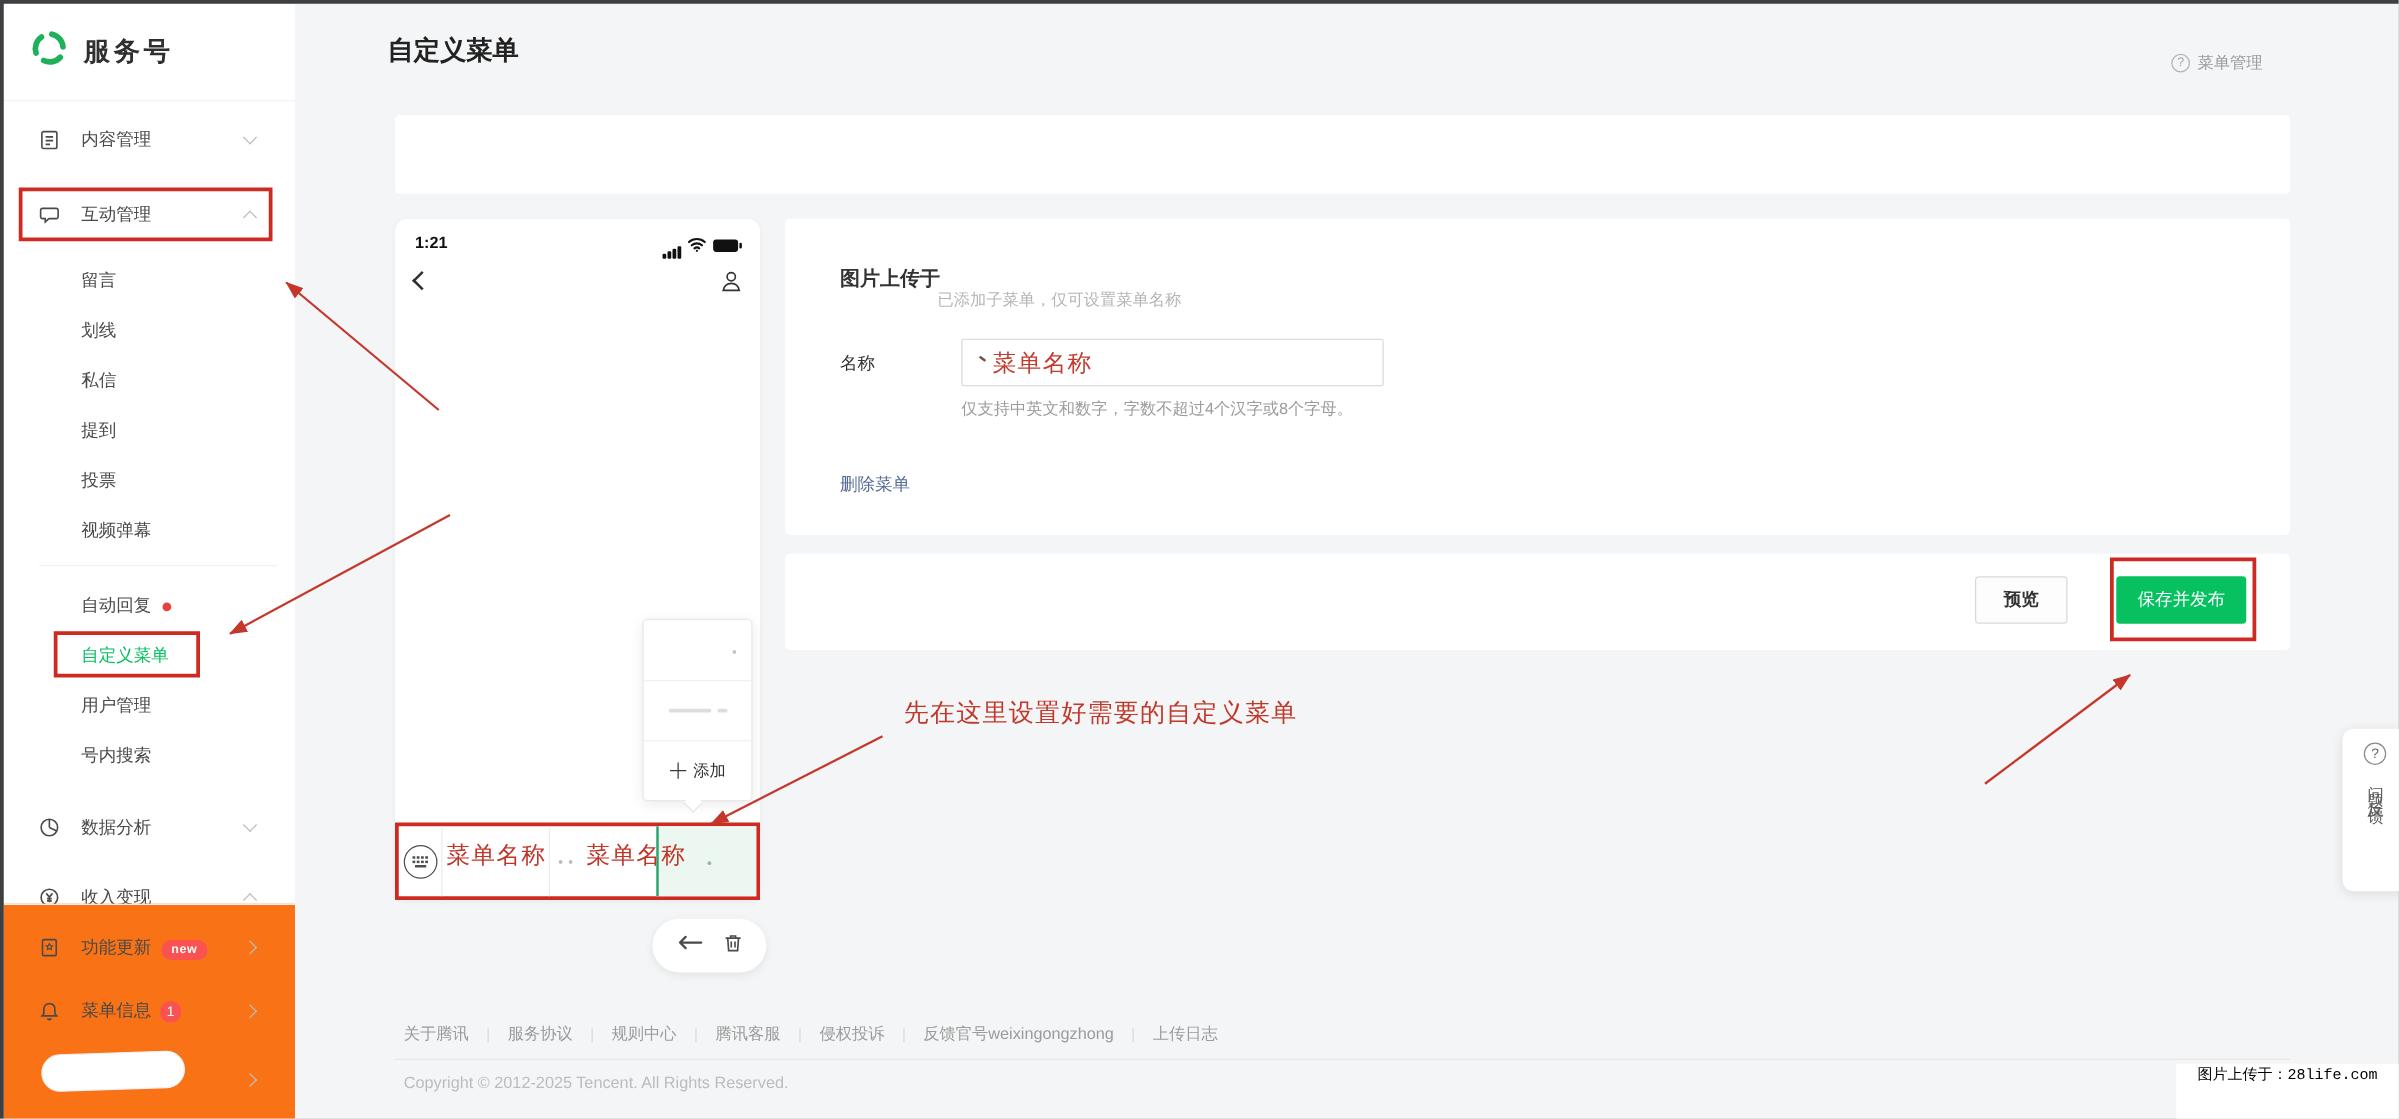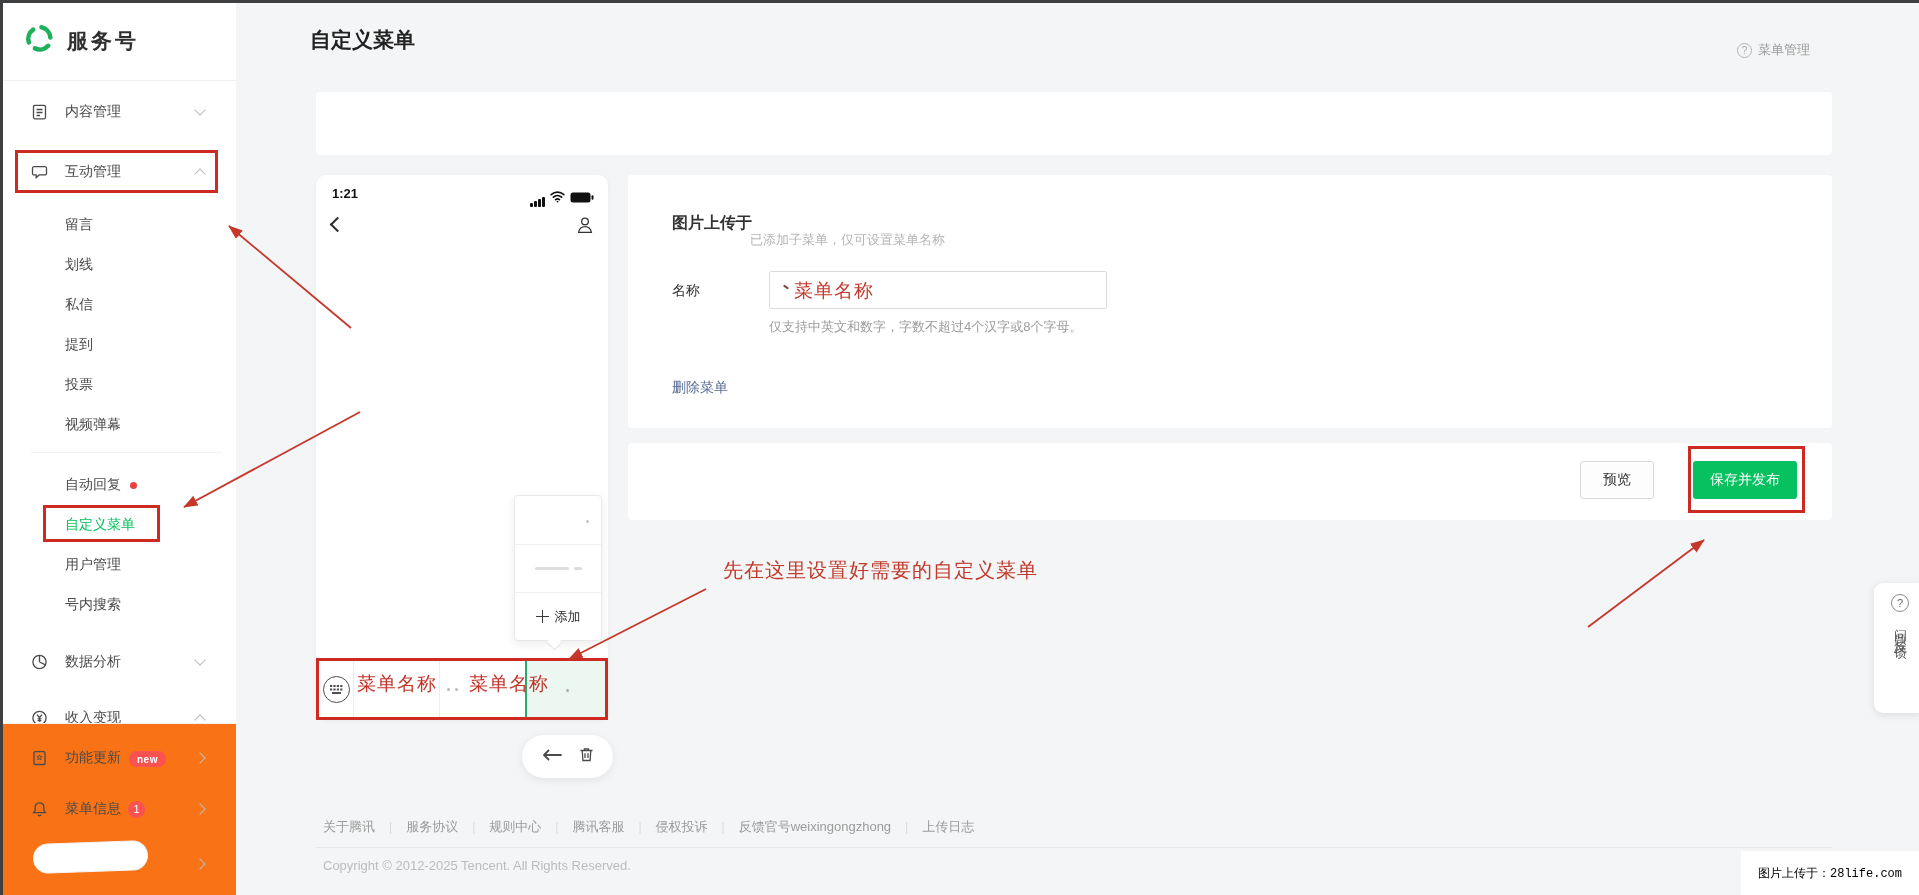--- a/index.html
+++ b/index.html
@@ -105,21 +105,21 @@
               color:#c23b2e; letter-spacing:1px; }
   .stray { position:absolute; left:13px; top:14px; width:6px; height:2px; background:#7a4a44;
            transform:rotate(35deg); border-radius:2px; }
   .hint { position:absolute; left:141px; top:143px; font-size:13px; color:#9c9c9c; }
   .delete-link { position:absolute; left:44px; top:204px; font-size:14px; color:#576b95; cursor:pointer; }
 
   
   .btn-bar { position:absolute; left:628px; top:443px; width:1204px; height:77px; background:#fff; border-radius:4px; }
   .btn { position:absolute; top:18px; height:38px; display:flex; align-items:center; justify-content:center;
          font-size:14px; border-radius:3px; cursor:pointer; }
-  .btn-preview { left:952px; width:74px; background:#fdfdfd; border:1px solid #d9d9d9; color:#333; }
+  .btn-preview { left:952px; width:74px; background:#fdfdfd; border:1px solid #d9d9d9; color:#333;font-weight:bold; }
   .btn-save { left:1065px; width:104px; background:#07c160; color:#fff; }
   .save-box { left:1060px; top:3px; width:117px; height:67px; }
 
   
   .tip-text { position:absolute; left:723px; top:557px; font-family:"Liberation Serif", serif; font-size:20px;
               color:#c0392b; letter-spacing:1px; z-index:20; }
   #arrows { position:absolute; left:0; top:0; width:1919px; height:895px; z-index:40; pointer-events:none; }
 
   
   .f-links { position:absolute; left:323px; top:818px; display:flex; align-items:center; font-size:13px; color:#9b9b9b; }
@@ -128,21 +128,21 @@
   .f-divider { position:absolute; left:316px; top:847px; width:1516px; border-top:1px solid #e7e7e7; }
   .f-copy { position:absolute; left:323px; top:858px; font-size:13px; color:#bcbcbc; }
 
   
   .feedback { position:absolute; left:1874px; top:583px; width:52px; height:130px; background:#fff;
               border-radius:9px; box-shadow:0 2px 9px rgba(0,0,0,.1); z-index:25;
               display:flex; flex-direction:column; align-items:center; padding-top:11px; cursor:pointer; }
   .feedback .qcircle { width:18px; height:18px; font-size:11px; color:#666; border-color:#8b8b8b; margin-bottom:6px; }
   .fb-label { writing-mode:vertical-rl; letter-spacing:6px; font-size:13px; color:#595959; }
   .watermark { position:absolute; left:1741px; top:851px; width:178px; height:44px; background:#fff; z-index:45;
-               display:flex; align-items:center; justify-content:center; }
+               display:flex; justify-content:center; }
   .watermark span { font-family:"Liberation Mono", monospace; font-size:12px; color:#000; }
 </style>
 </head>
 <body>
 
 <div id="canvas" data-interactable="false">
   <div class="edge-top" data-interactable="false"></div>
   <div class="edge-left" data-interactable="false"></div>
 
   <div id="sidebar" data-interactable="false">

